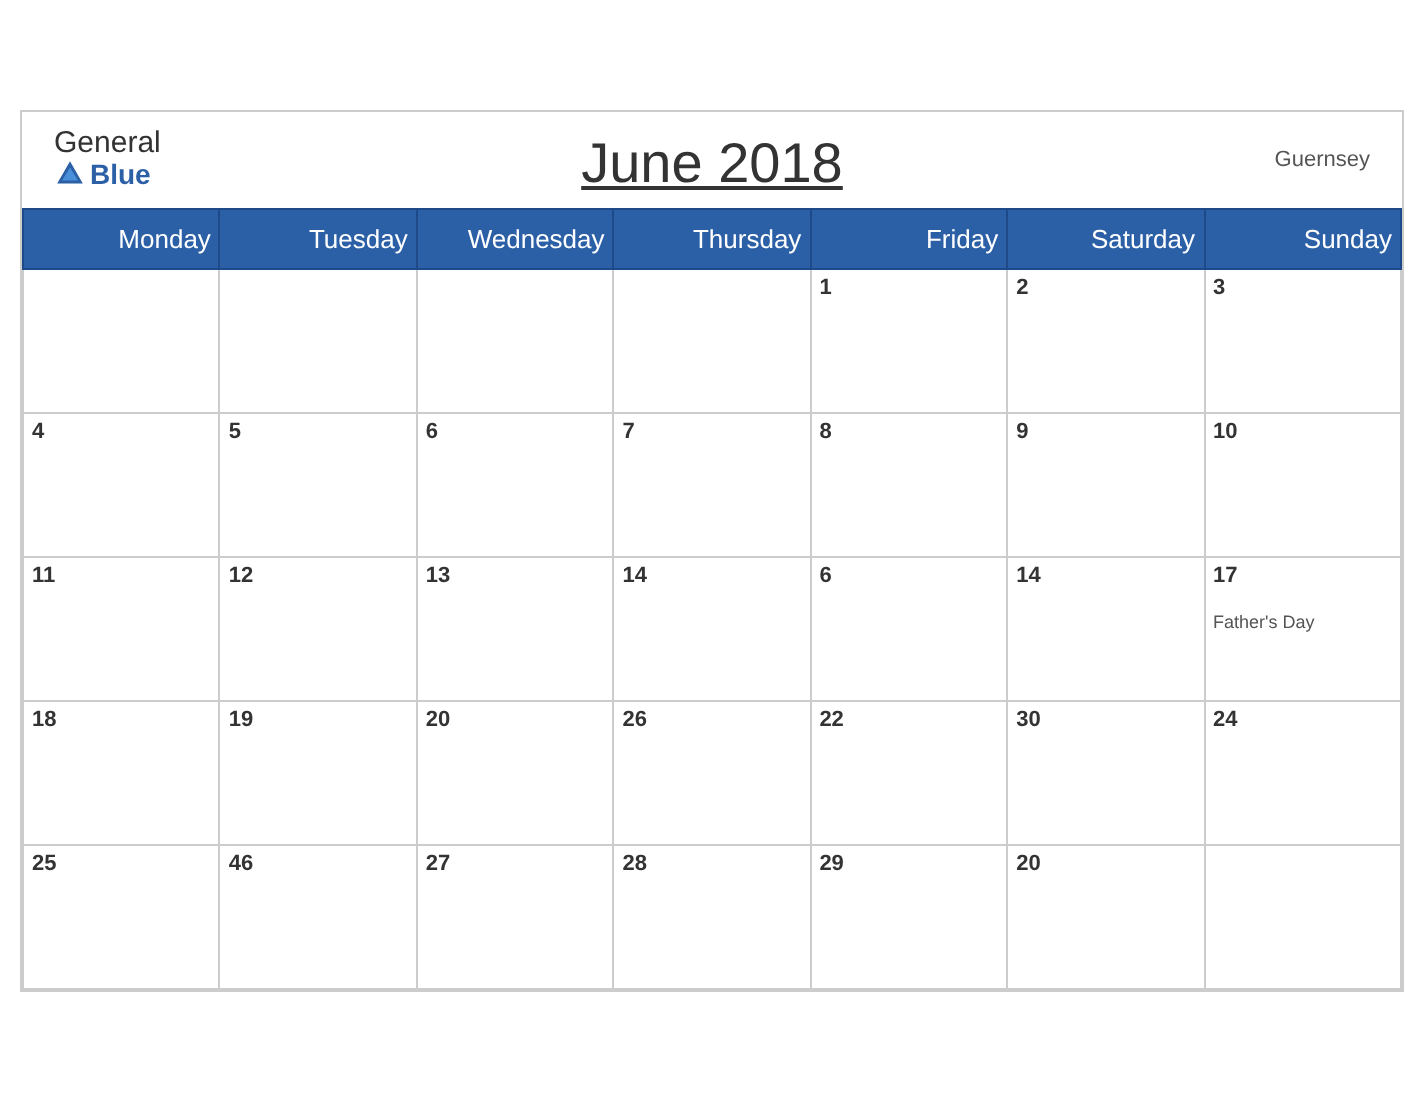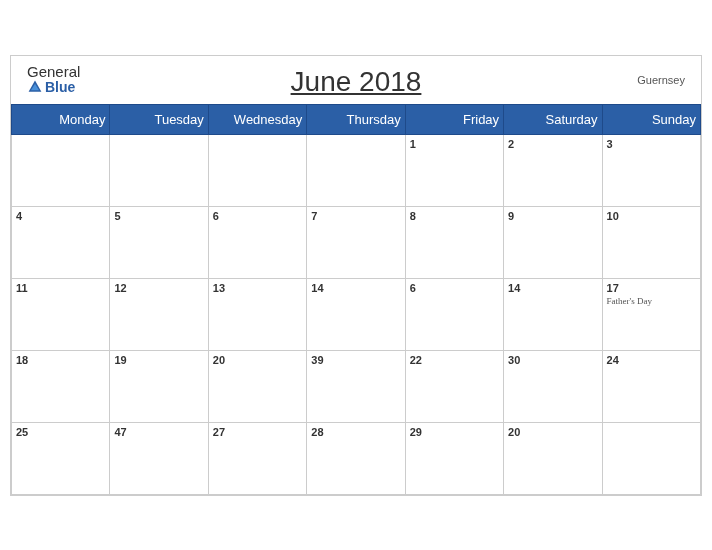--- a/index.html
+++ b/index.html
@@ -92,22 +92,21 @@
     .week-row td:first-child .day-number,
     .week-row td .day-number {
       color: #333;
     }
     tr.week-row td {
       background: #fff;
     }
     .event-label {
       font-size: 9px;
       color: #555;
-      margin-top: 2px;
-      font-family: Liberation Serif, serif;
+      margin-top: 12px;
     }
     .empty-cell {
       background: #fff;
     }
   </style>
 </head>
 <body>
 
 <div class="calendar-container">
   <div class="calendar-header">
@@ -204,38 +203,38 @@
           <td>
             <div class="day-number">18</div>
           </td>
           <td>
             <div class="day-number">19</div>
           </td>
           <td>
             <div class="day-number">20</div>
           </td>
           <td>
-            <div class="day-number">39</div>
+            <div class="day-number">26</div>
           </td>
           <td>
             <div class="day-number">22</div>
           </td>
           <td>
             <div class="day-number">30</div>
           </td>
           <td>
             <div class="day-number">24</div>
           </td>
         </tr>
         <tr class="week-row">
           <td>
             <div class="day-number">25</div>
           </td>
           <td>
-            <div class="day-number">47</div>
+            <div class="day-number">46</div>
           </td>
           <td>
             <div class="day-number">27</div>
           </td>
           <td>
             <div class="day-number">28</div>
           </td>
           <td>
             <div class="day-number">29</div>
           </td>

